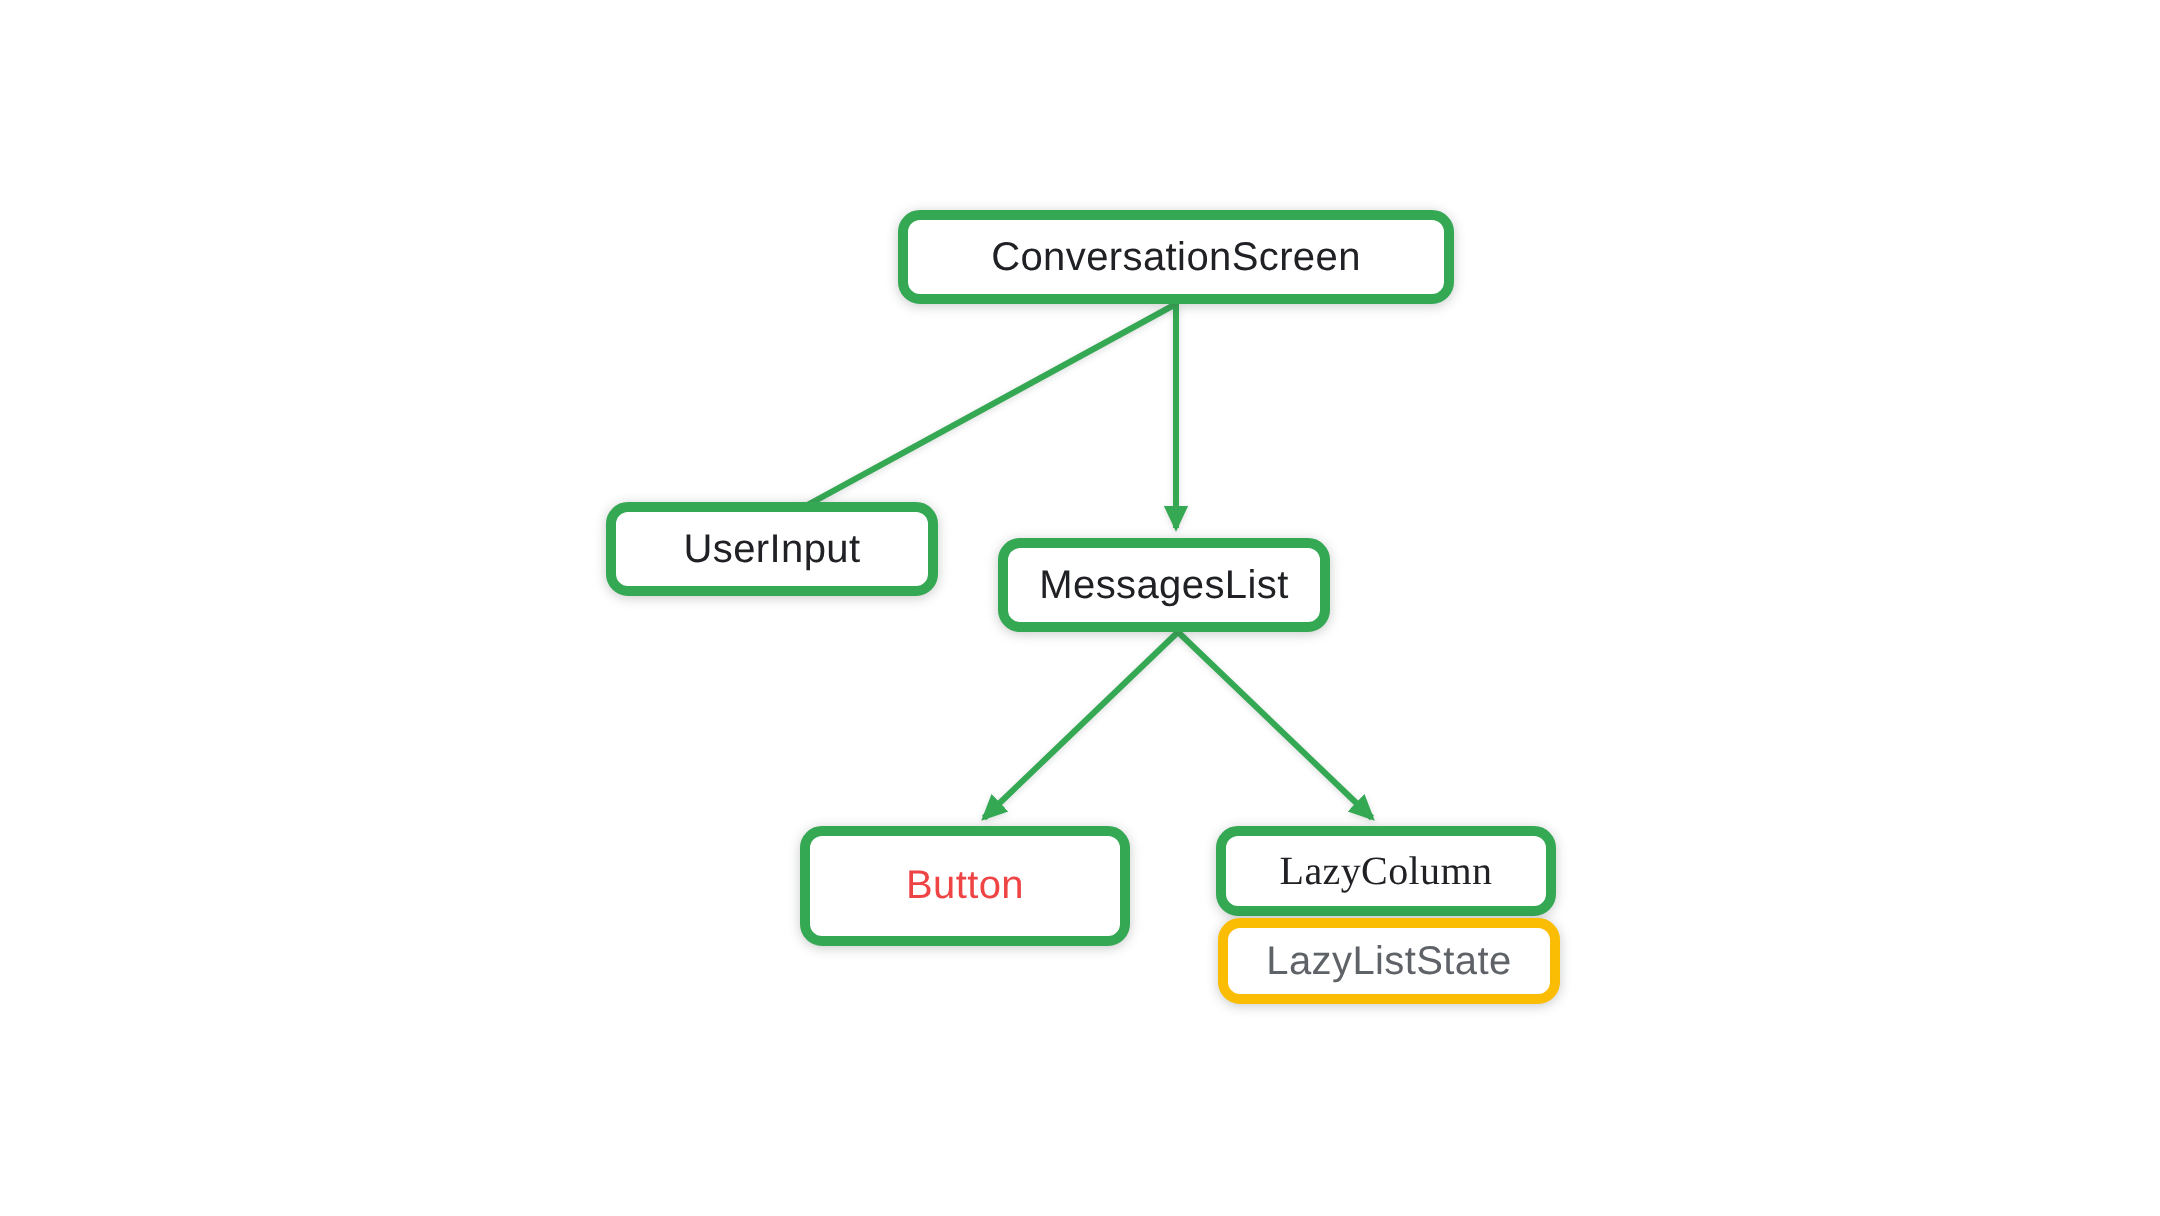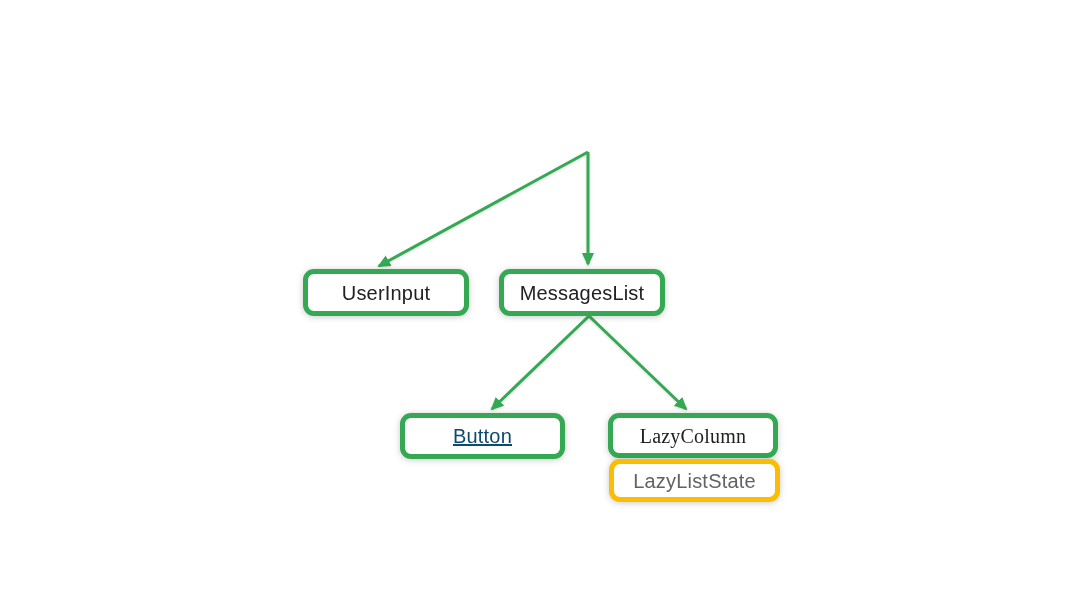--- a/index.html
+++ b/index.html
@@ -61,27 +61,30 @@
       </marker>
     </defs>
     <g>
         <line x1="588" y1="152" x2="379" y2="266" stroke="#34A853" stroke-width="3" marker-end="url(#arrowhead)"></line>
         <line x1="588" y1="152" x2="588" y2="264" stroke="#34A853" stroke-width="3" marker-end="url(#arrowhead)"></line>
         <line x1="589" y1="316" x2="492" y2="409" stroke="#34A853" stroke-width="3" marker-end="url(#arrowhead)"></line>
         <line x1="589" y1="316" x2="686" y2="409" stroke="#34A853" stroke-width="3" marker-end="url(#arrowhead)"></line>
       </g>
   </svg>
   <div class="nodes-layer">
-      <div class="node node-composable" style="left: 303px; top: 269px; width: 166px; height: 47px; border-color: rgb(52, 168, 83); color: rgb(32, 33, 36);">
+      <div class="node node-composable" style="left: 449px; top: 105px; width: 278px; height: 47px; border-color: rgb(52, 168, 83); color: rgb(32, 33, 36);">
+        <span class="node-label">ConversationScreen</span>
+      </div>
+      <div class="node node-composable" style="left: 303px; top: 251px; width: 166px; height: 47px; border-color: rgb(52, 168, 83); color: rgb(32, 33, 36);">
         <span class="node-label">UserInput</span>
       </div>
       <div class="node node-composable" style="left: 499px; top: 269px; width: 166px; height: 47px; border-color: rgb(52, 168, 83); color: rgb(32, 33, 36);">
         <span class="node-label">MessagesList</span>
       </div>
-      <div class="node node-composable" style="left: 400px; top: 413px; width: 165px; height: 46px; border-color: rgb(52, 168, 83); color: #0c4a6e; text-decoration: underline;">
+      <div class="node node-composable" style="left: 400px; top: 413px; width: 165px; height: 60px; border-color: rgb(52, 168, 83); color: #ef4444;">
         <span class="node-label">Button</span>
       </div>
       <div class="node node-composable" style="left: 608px; top: 413px; width: 170px; height: 45px; border-color: rgb(52, 168, 83); color: rgb(32, 33, 36); font-family: Liberation Serif, serif;">
         <span class="node-label">LazyColumn</span>
       </div>
       <div class="node node-state" style="left: 609px; top: 459px; width: 171px; height: 43px; border-color: rgb(251, 188, 4); color: rgb(95, 99, 104); border-radius: 11px;">
         <span class="node-label">LazyListState</span>
       </div>
     </div>
 </div>

